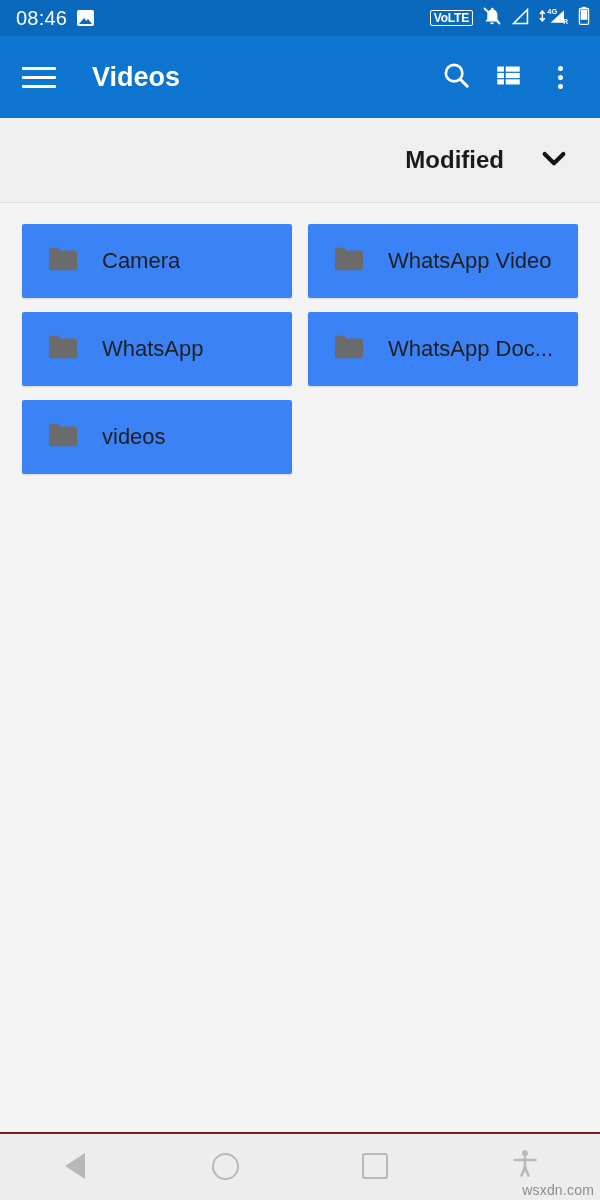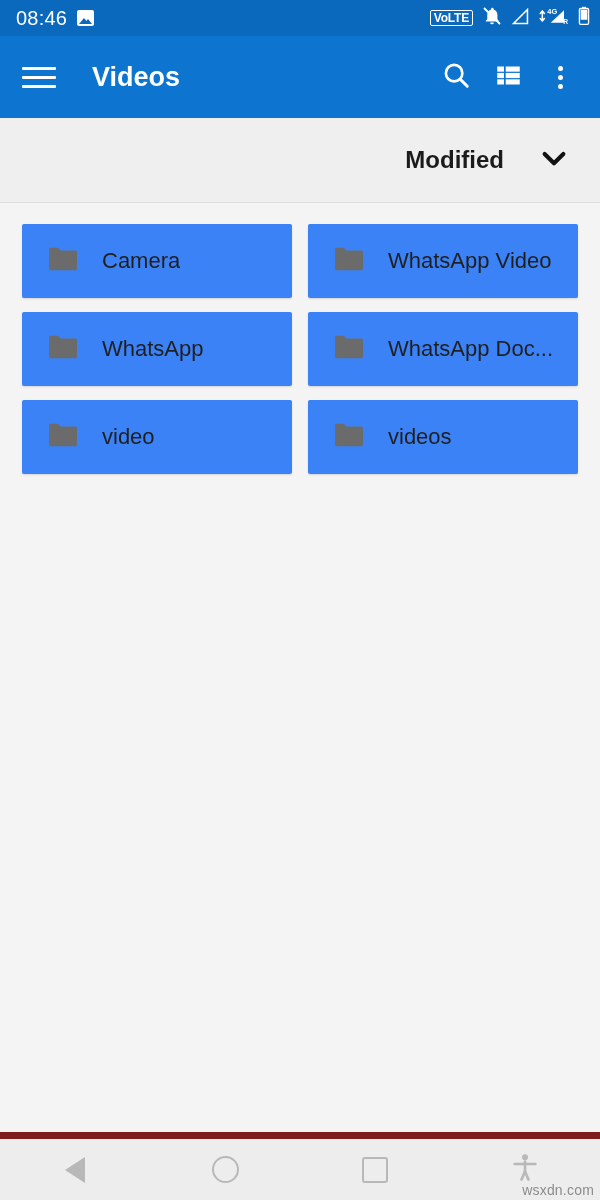--- a/index.html
+++ b/index.html
@@ -190,23 +190,23 @@
     overflow: hidden;
   }
 
   
   #nav-bar {
     position: absolute;
     bottom: 0; left: 0;
     width: 600px;
     height: 68px;
     background: #ededed;
-    border-top: 7px solid #7f1d1d;
-    display: flex;
-    align-items: center;
+    border-top: 2px solid #7f1d1d;
+    display: flex;
+    align-items: flex-end;
     box-sizing: border-box;
     margin-top: 24px;
   }
   .nav-btn {
     flex: 1;
     height: 68px;
     display: flex;
     align-items: center;
     justify-content: center;
     cursor: pointer;
@@ -351,28 +351,20 @@
 
   <div class="folder-card">
     <span>
       <svg width="34" height="28" viewBox="0 0 24 20">
         <path d="M2 3.2a1.2 1.2 0 0 1 1.2-1.2h5.2l1.7 2h10.7a1.2 1.2 0 0 1 1.2 1.2v11.6a1.2 1.2 0 0 1-1.2 1.2H3.2A1.2 1.2 0 0 1 2 16.8z" fill="#6b6b6b"></path>
       </svg>
     </span>
     <span class="folder-name">WhatsApp Doc...</span>
   </div>
 
-  <div class="folder-card">
-    <span>
-      <svg width="34" height="28" viewBox="0 0 24 20">
-        <path d="M2 3.2a1.2 1.2 0 0 1 1.2-1.2h5.2l1.7 2h10.7a1.2 1.2 0 0 1 1.2 1.2v11.6a1.2 1.2 0 0 1-1.2 1.2H3.2A1.2 1.2 0 0 1 2 16.8z" fill="#6b6b6b"></path>
-      </svg>
-    </span>
-    <span class="folder-name">video</span>
-  </div>
 
   <div class="folder-card">
     <span>
       <svg width="34" height="28" viewBox="0 0 24 20">
         <path d="M2 3.2a1.2 1.2 0 0 1 1.2-1.2h5.2l1.7 2h10.7a1.2 1.2 0 0 1 1.2 1.2v11.6a1.2 1.2 0 0 1-1.2 1.2H3.2A1.2 1.2 0 0 1 2 16.8z" fill="#6b6b6b"></path>
       </svg>
     </span>
     <span class="folder-name">videos</span>
   </div>
 

